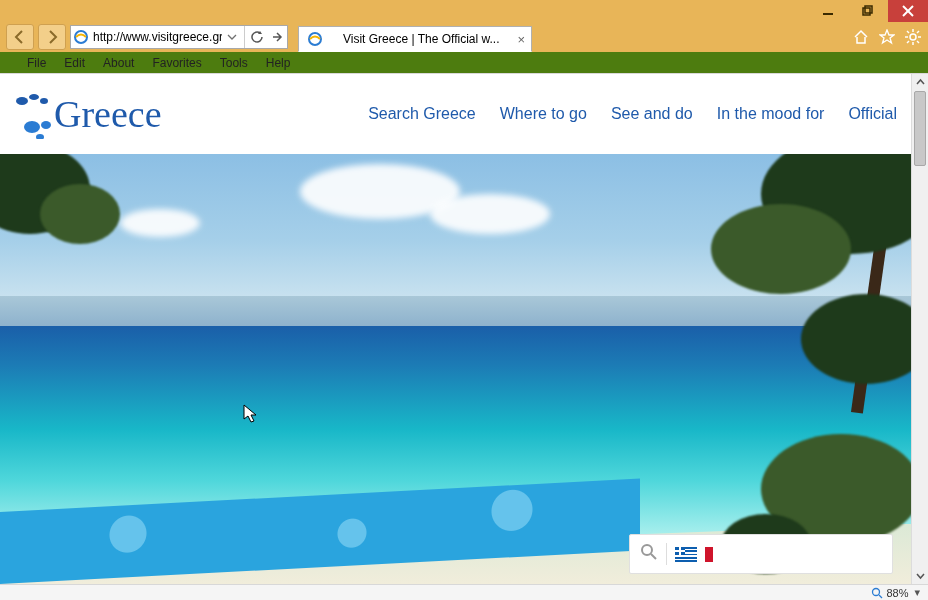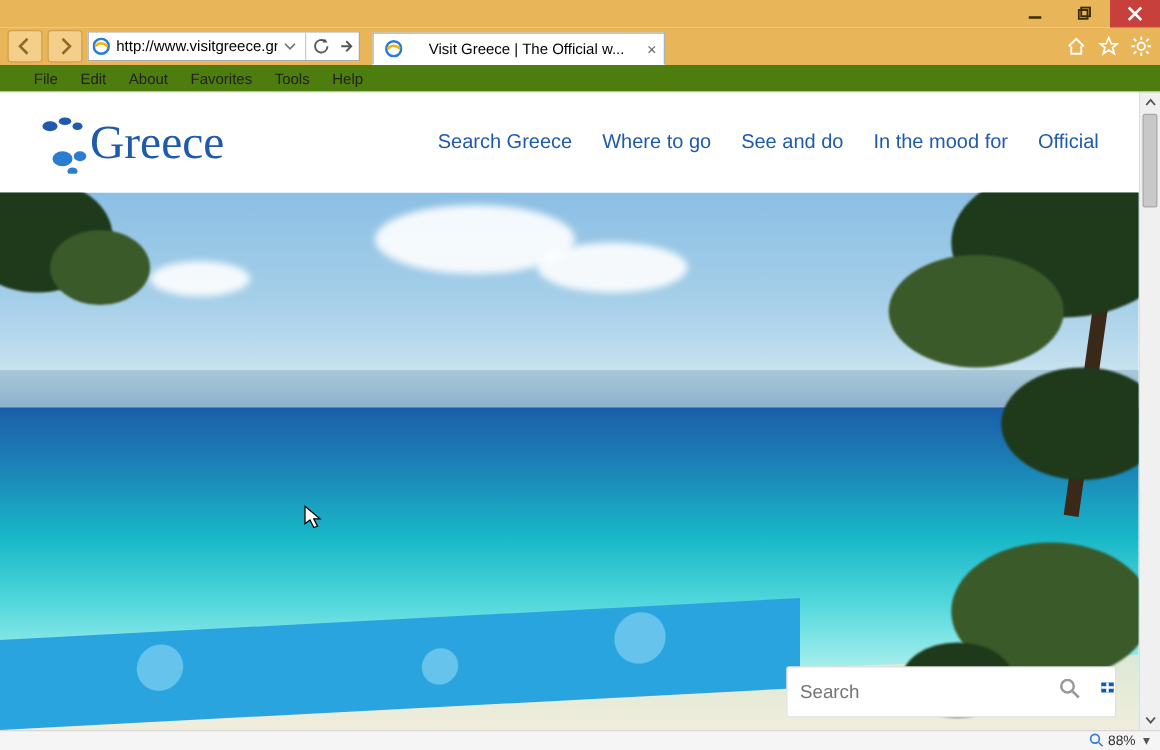--- a/index.html
+++ b/index.html
@@ -29,21 +29,21 @@
 
   
   .content-wrap { position: relative; height: 510px; display:flex; }
   .page { flex:1; position:relative; background:#fff; overflow:hidden; }
   .vscroll { width: 17px; background:#f0f0f0; border-left:1px solid #dcdcdc; display:flex; flex-direction:column; }
   .vscroll .arrow { height:17px; display:flex; align-items:center; justify-content:center; color:#555; font-size:10px;}
   .vscroll .track { flex:1; position:relative; }
   .vscroll .thumb { position:absolute; left:2px; right:2px; top:0; height:75px; background:#c8c8c8; border:1px solid #a8a8a8; border-radius:2px;}
 
   
-  .site-header { height: 80px; background:#fff; display:flex; align-items:center; padding:0 32px; }
+  .site-header { height: 80px; background:#fff; display:flex; align-items:center; padding:0 14px; }
   .logo { display:flex; align-items:center; gap:4px; }
   .logo-word { font-family: Georgia, 'Times New Roman', serif; font-size: 38px; color:#1f5aab; font-weight:500; margin-left:-4px;}
   .nav-links { margin-left:auto; display:flex; gap:24px; font-size:16px; color:#1f5aab; white-space:nowrap;}
   .nav-links span { cursor:pointer; }
 
   
   .hero { position:absolute; left:0; right:0; top:80px; bottom:0; overflow:hidden; }
   .sky { position:absolute; inset:0; background: linear-gradient(#8cbfe4 0%, #a5cfe9 20%, #c7e1ef 33%); }
   .cloud { position:absolute; background:#fff; border-radius:50%; filter:blur(3px); opacity:.9;}
   .sea-far { position:absolute; left:0; right:0; top:33%; height:10%; background: linear-gradient(#9fbfd0,#6b96bb); opacity:.75;}
@@ -221,21 +221,20 @@
       <div class="branch" style="right:30px;top:0;width:12px;height:260px;transform:rotate(8deg)"></div>
       <div class="foliage" style="right:-30px;top:-20px;width:180px;height:120px"></div>
       <div class="foliage lt" style="right:60px;top:50px;width:140px;height:90px"></div>
       <div class="foliage" style="right:-20px;top:140px;width:130px;height:90px"></div>
       <div class="foliage lt" style="right:-10px;bottom:40px;width:160px;height:110px"></div>
       <div class="foliage" style="right:100px;bottom:10px;width:90px;height:60px"></div>
 
       <div class="map-banner"></div>
 
       <div class="search-panel">
-        <input type="text" placeholder="Search" style="">
         <span>
           <svg width="18" height="18">
               <circle cx="7" cy="7" r="5" fill="none" stroke="#999" stroke-width="2"></circle>
               <line x1="11" y1="11" x2="16" y2="16" stroke="#999" stroke-width="2"></line>
             </svg>
         </span>
         <span style="width:1px;height:22px;background:#ddd"></span>
         <span class="flag flag-gr"></span>
         <span class="flag flag-uk" style="width:8px"></span>
       </div>

